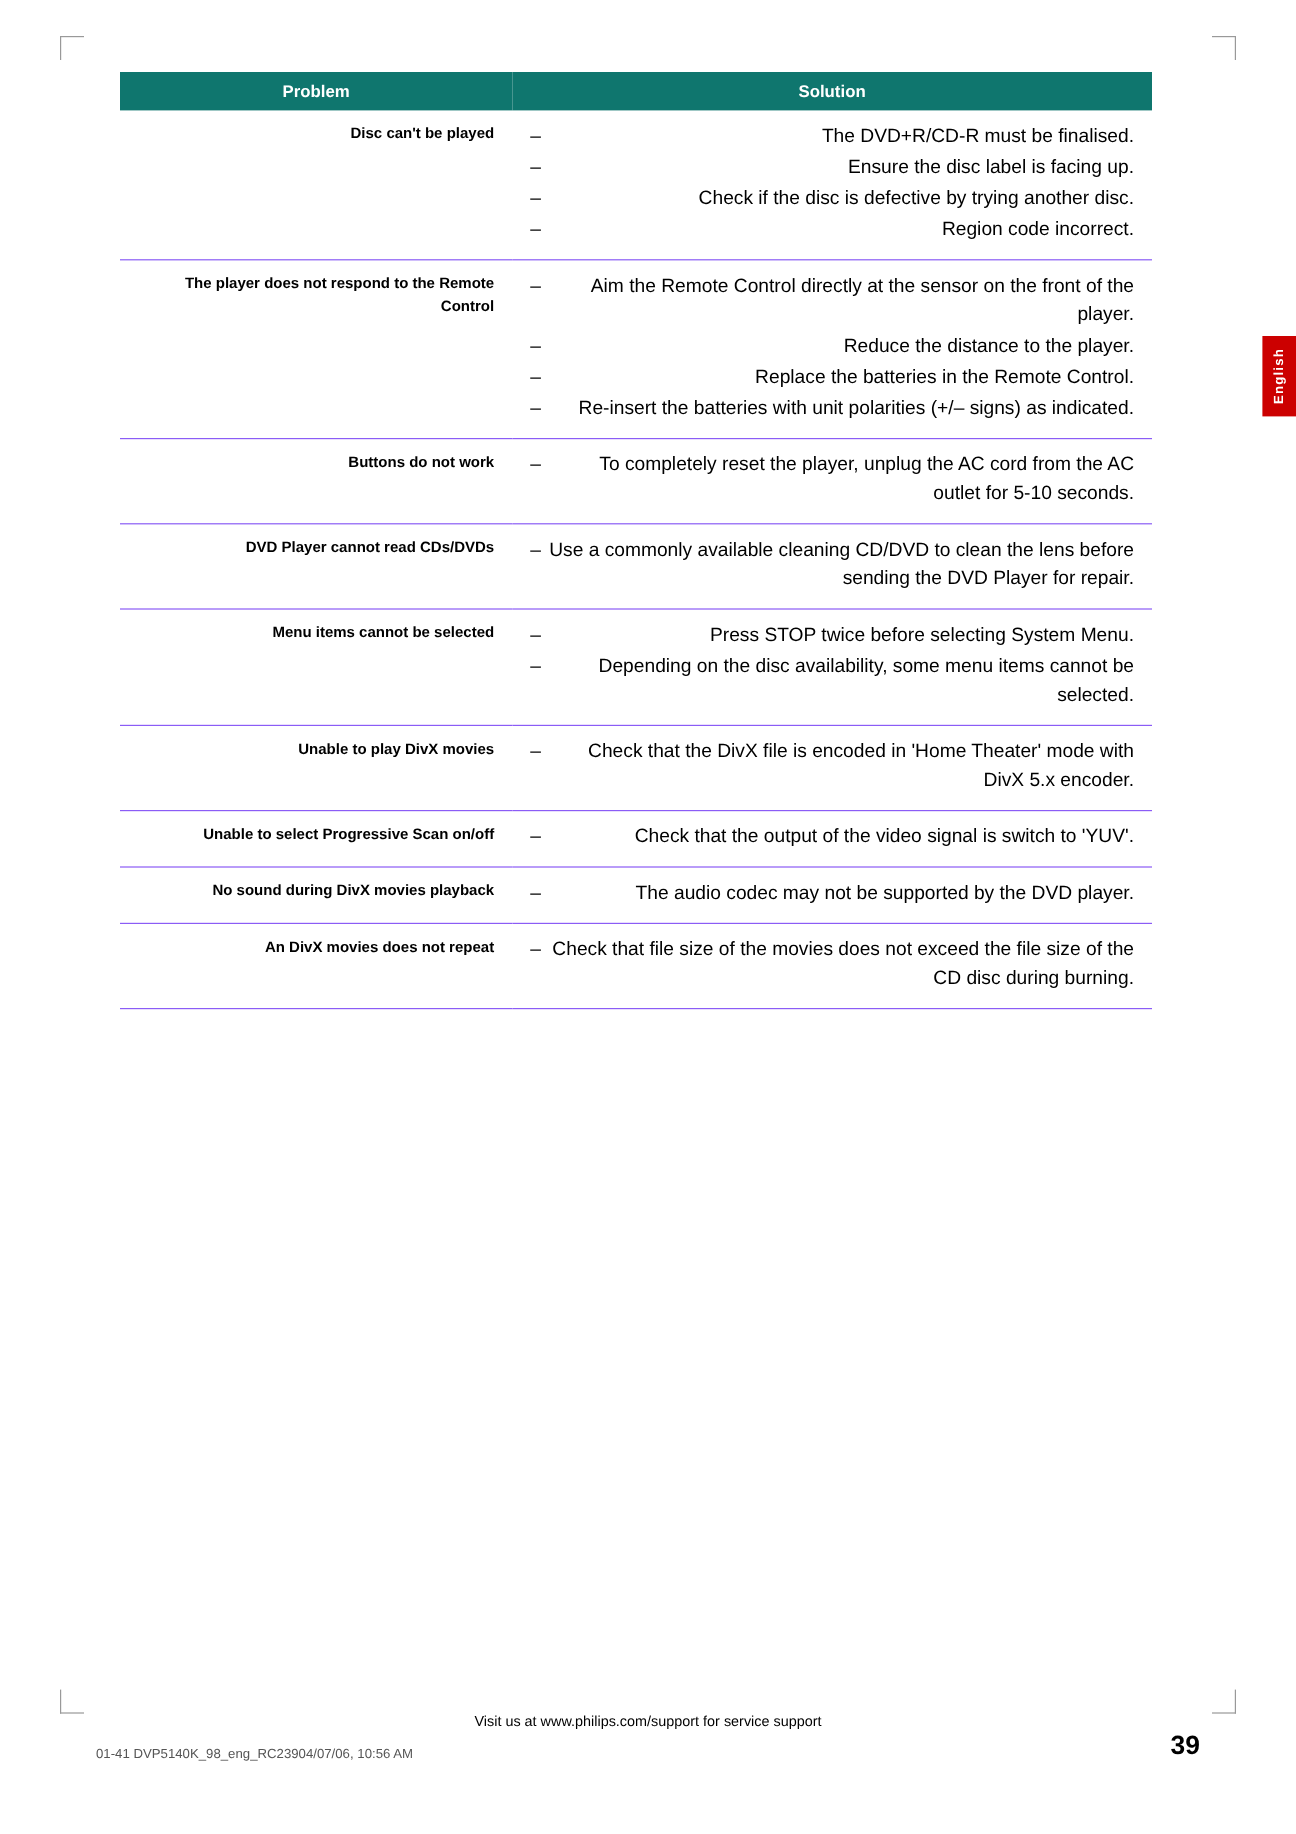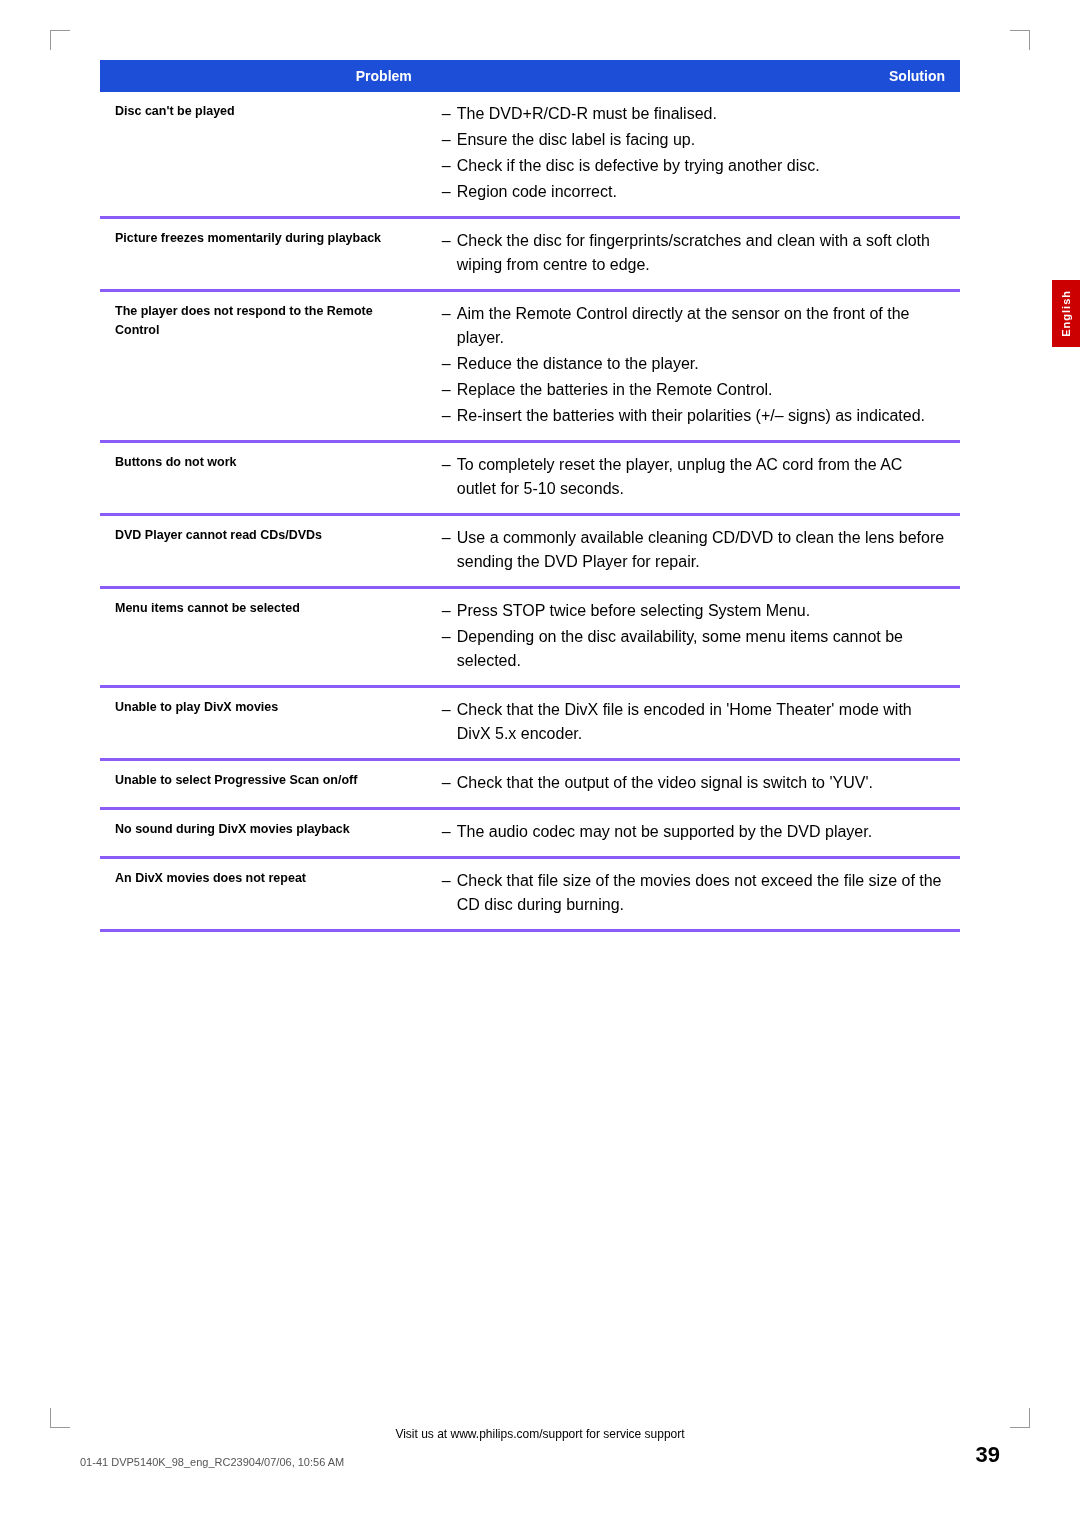--- a/index.html
+++ b/index.html
@@ -74,38 +74,39 @@
       margin-right: 40px;
     }
 
     
     .trouble-table {
       width: 100%;
       border-collapse: collapse;
     }
 
     .trouble-table thead tr th {
-      background: #1d4ed8;
+      background: #0f766e;
       color: #ffffff;
       padding: 8px 15px;
-      text-align: right;
+      text-align: center;
       font-size: 14px;
       font-weight: bold;
     }
 
     .trouble-table thead tr th:first-child {
       width: 38%;
     }
     .trouble-table thead tr th:last-child {
       width: 62%;
     }
 
     .trouble-table tbody tr {
-      border-bottom: 3px solid #8b5cf6;
+      border-bottom: 1px solid #8b5cf6;
       vertical-align: top;
+      text-align: right;
     }
 
     .trouble-table tbody tr td {
       padding: 10px 15px;
       vertical-align: top;
       line-height: 1.5;
     }
 
     .trouble-table tbody tr td:first-child {
       font-weight: bold;
@@ -194,35 +195,27 @@
             <td>
               <ul class="solution-list">
                 <li>The DVD+R/CD-R must be finalised.</li>
                 <li>Ensure the disc label is facing up.</li>
                 <li>Check if the disc is defective by trying another disc.</li>
                 <li>Region code incorrect.</li>
               </ul>
             </td>
           </tr>
           <tr>
-            <td>Picture freezes momentarily during playback</td>
-            <td>
-              <ul class="solution-list">
-                <li>Check the disc for fingerprints/scratches and clean with a soft cloth wiping from centre to edge.</li>
-              </ul>
-            </td>
-          </tr>
-          <tr>
             <td>The player does not respond to the Remote Control</td>
             <td>
               <ul class="solution-list">
                 <li>Aim the Remote Control directly at the sensor on the front of the player.</li>
                 <li>Reduce the distance to the player.</li>
                 <li>Replace the batteries in the Remote Control.</li>
-                <li>Re-insert the batteries with their polarities (+/– signs) as indicated.</li>
+                <li>Re-insert the batteries with unit polarities (+/– signs) as indicated.</li>
               </ul>
             </td>
           </tr>
           <tr>
             <td>Buttons do not work</td>
             <td>
               <ul class="solution-list">
                 <li>To completely reset the player, unplug the AC cord from the AC outlet for 5-10 seconds.</li>
               </ul>
             </td>

